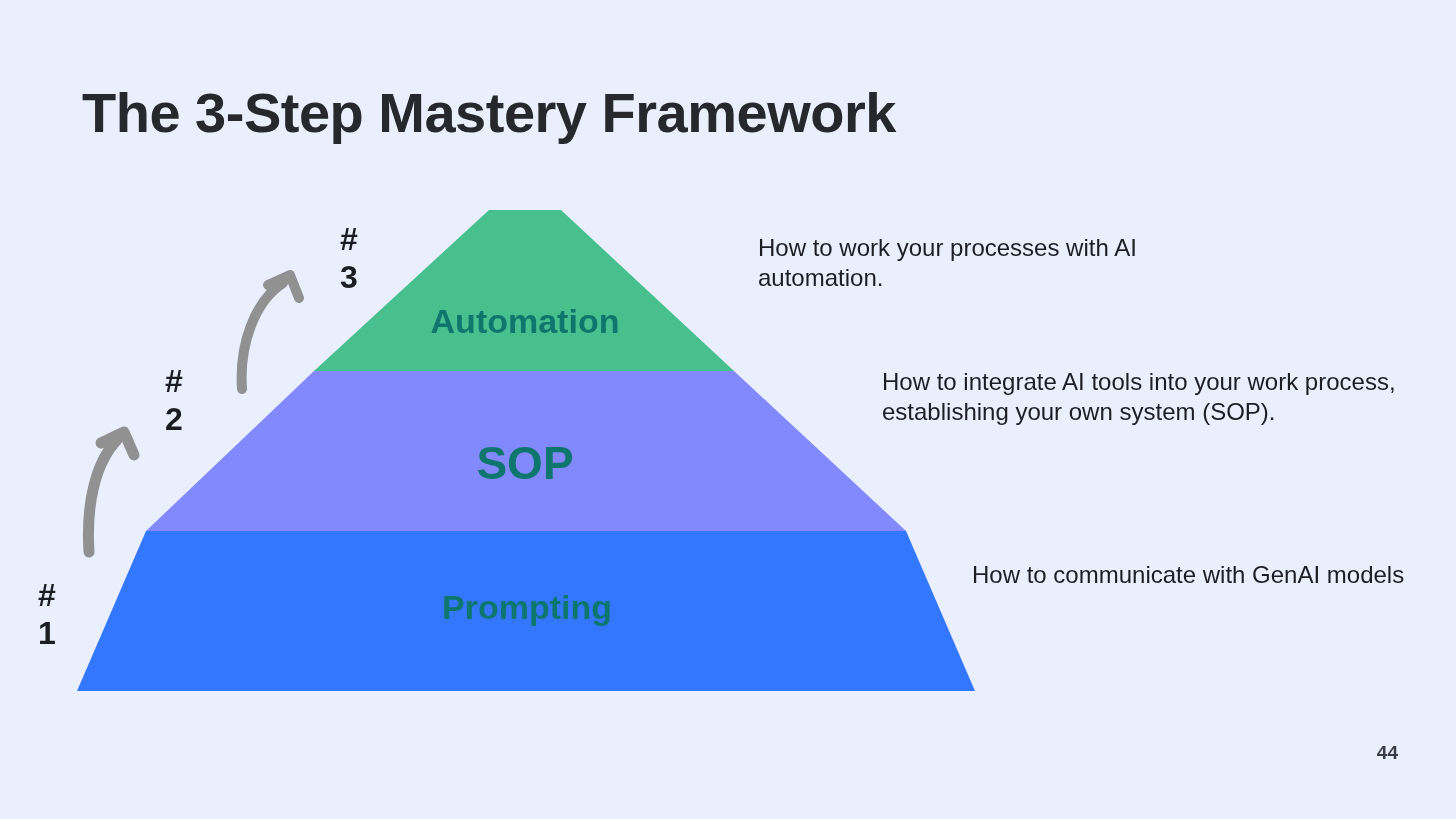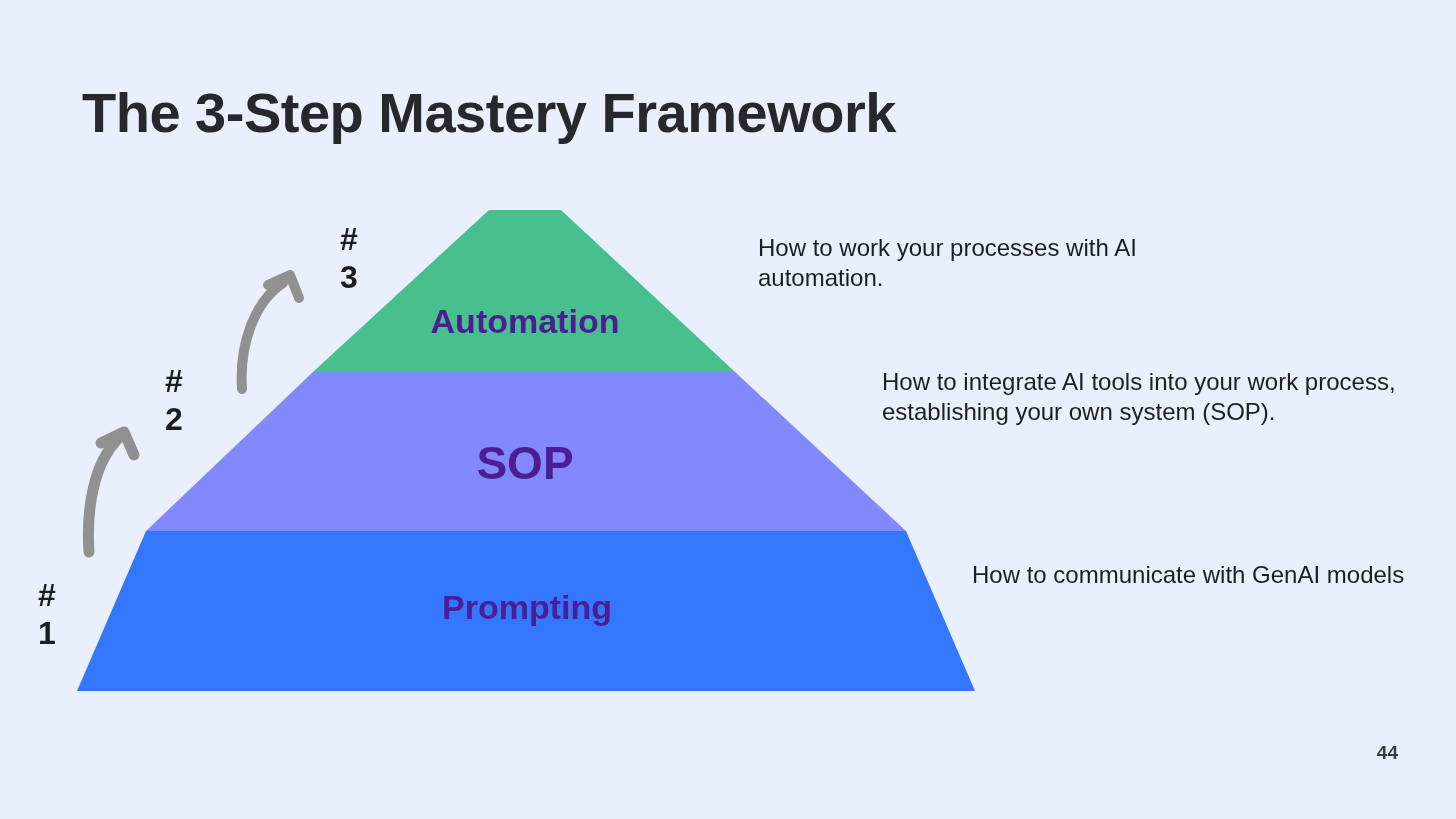--- a/index.html
+++ b/index.html
@@ -42,21 +42,21 @@
     left: 0;
     top: 0;
     width: 1456px;
     height: 819px;
     pointer-events: none;
   }
 
   
   .tier-label {
     position: absolute;
-    color: #4c1d95;
+    color: #0f766e;
     font-weight: 700;
     text-align: center;
     white-space: nowrap;
     transform: translate(-50%, -50%);
   }
   .tier-label.automation {
     left: 525px;
     top: 321px;
     font-size: 34px;
   }

